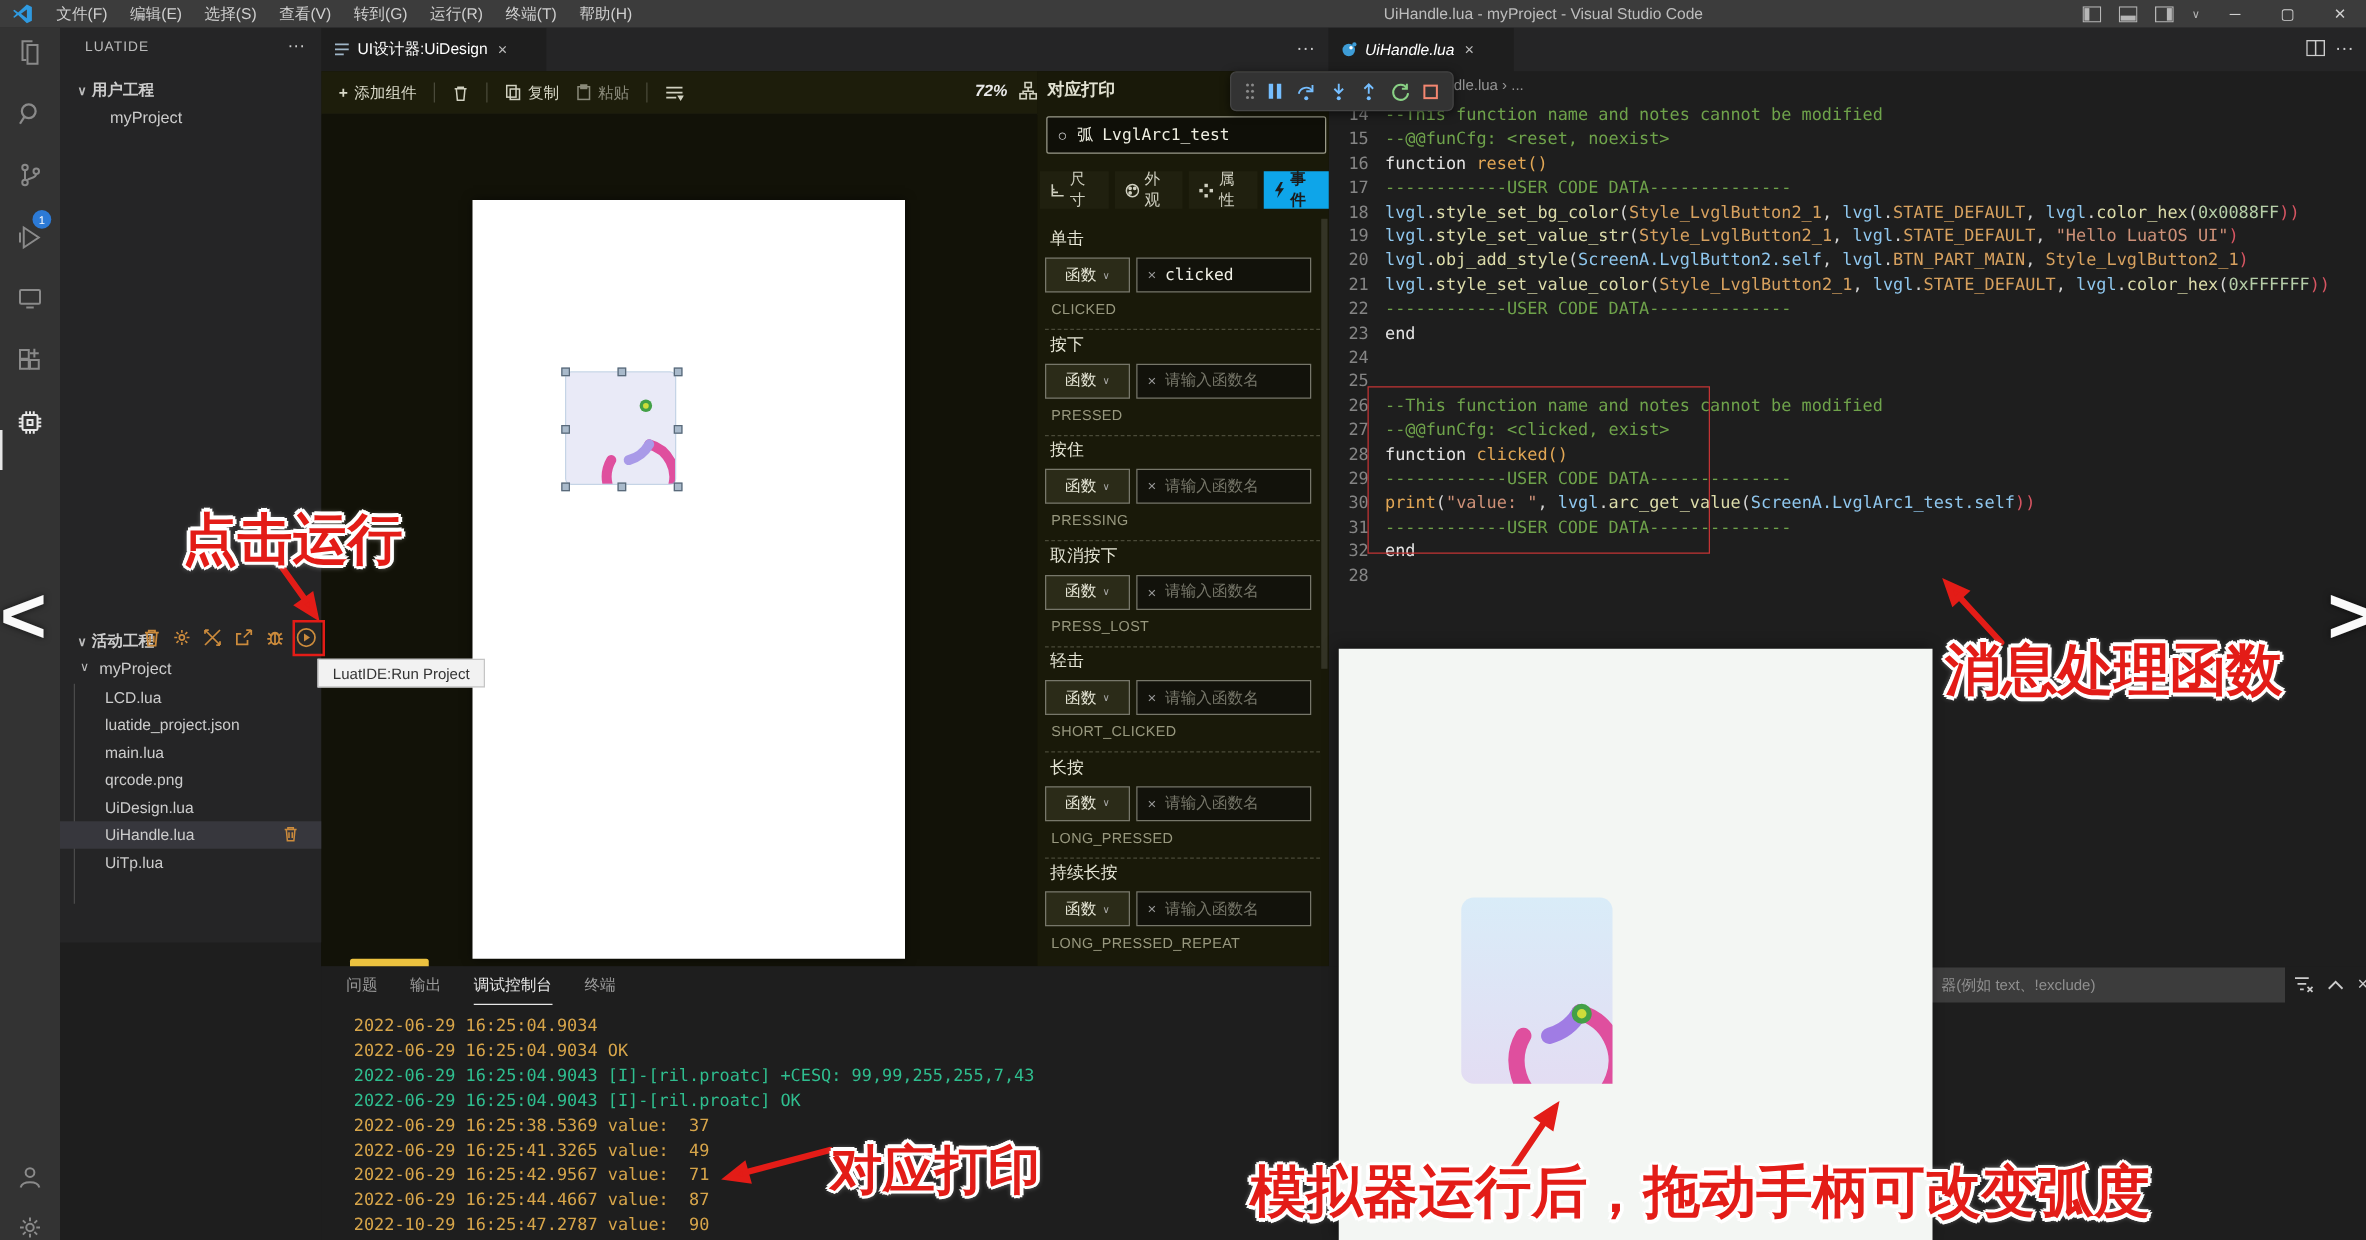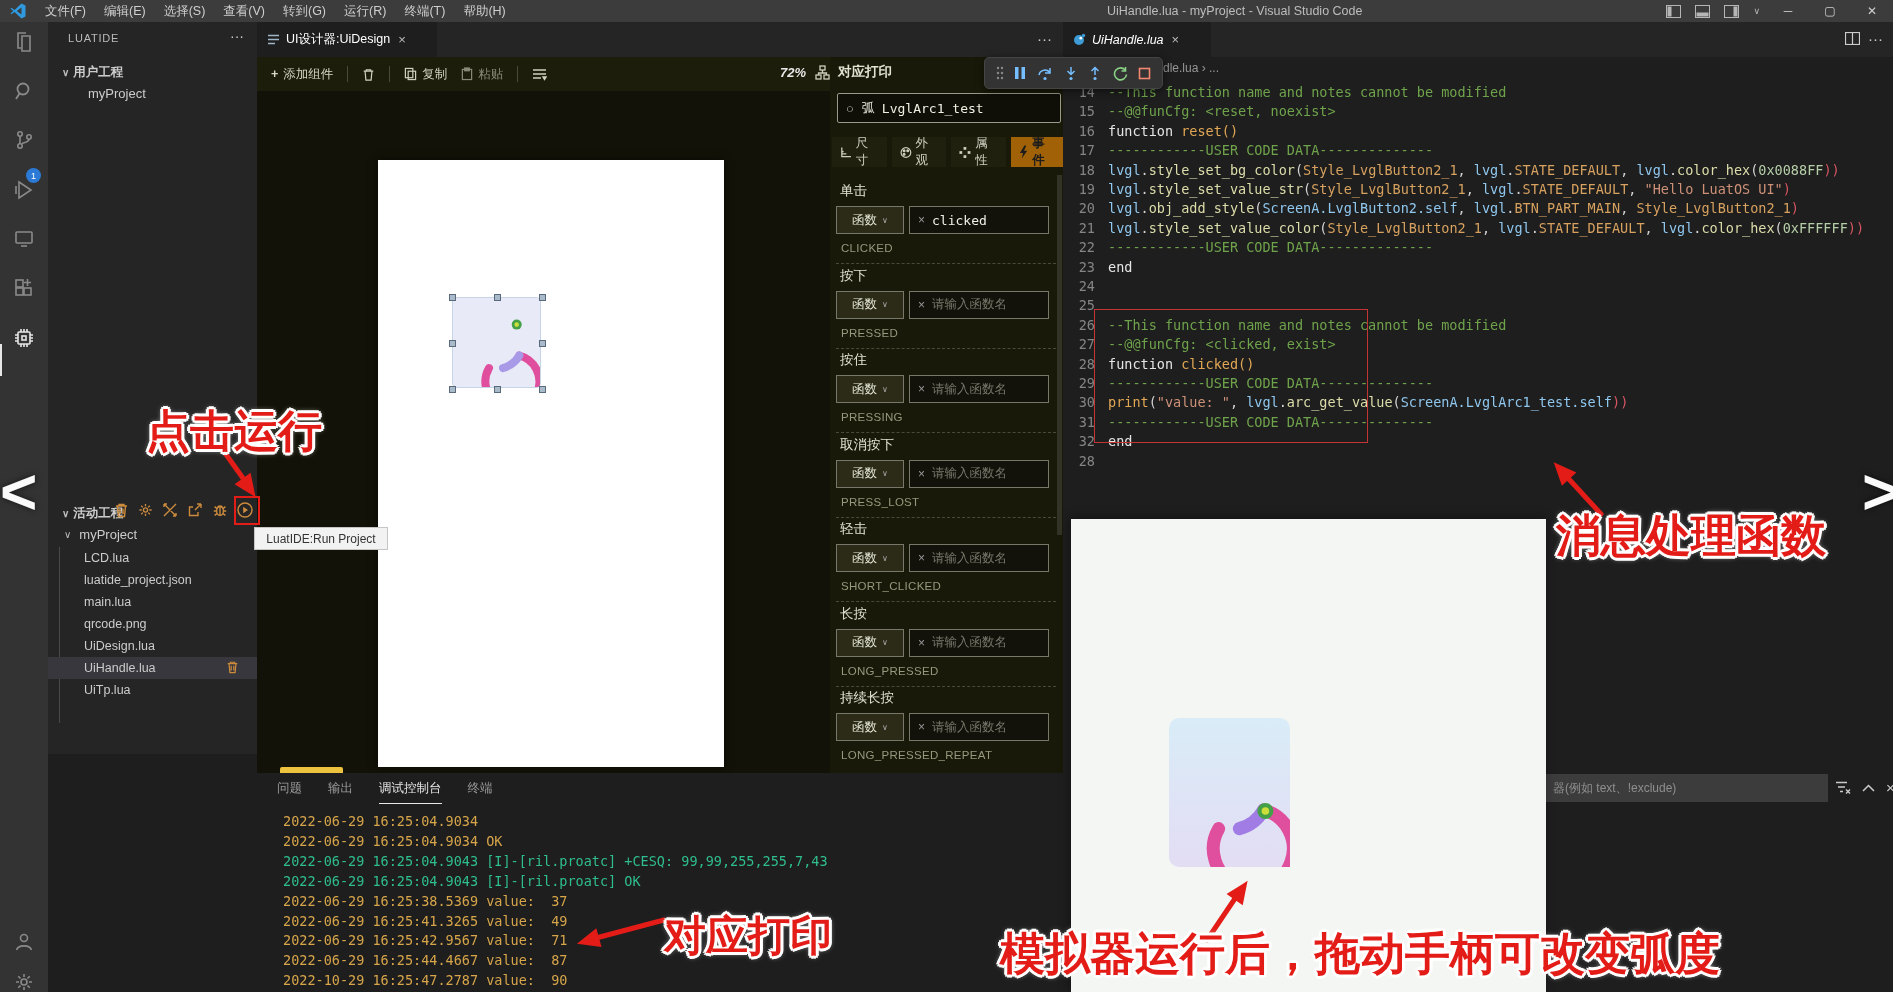--- a/index.html
+++ b/index.html
@@ -66,21 +66,21 @@
               color:#4a3b00;font-weight:bold;font-size:13.5px;display:flex;align-items:center;justify-content:center;}
 
   
   #props{position:absolute;left:573px;top:0;width:233px;height:716px;background:#191909;}
   #props-header{position:absolute;left:8px;top:6px;font-weight:bold;color:#e2e2d2;font-size:13.5px;}
   #widget-selector{position:absolute;left:7px;top:36px;width:222px;height:28px;background:#0f0f08;border:1px solid #9a9a8a;
                    border-radius:2px;display:flex;align-items:center;color:#efefe2;}
   #widget-selector .wname{font-family:"DejaVu Sans Mono",monospace;font-size:13px;}
   #prop-tabs{position:absolute;left:2px;top:80px;display:flex;gap:5px;}
   .ptab{height:30px;padding:0 8px;display:flex;align-items:center;gap:4px;color:#cfcfc0;font-size:12.5px;background:#20200f;}
-  .ptab.active{background:#a16207;color:#1c1c1c;font-weight:bold;}
+  .ptab.active{background:#0ea5e9;color:#1c1c1c;font-weight:bold;}
   #events{position:absolute;left:0;top:125px;width:233px;}
   .ev-sec{position:absolute;left:0;width:233px;}
   .ev-label{position:absolute;left:10px;top:0;color:#e4e4d4;font-size:13.5px;}
   .ev-row{position:absolute;left:6px;top:24px;height:36px;display:flex;}
   .ev-dd{width:68px;height:28px;background:#2b2b18;border:1px solid #77776a;display:flex;align-items:center;
          justify-content:center;gap:5px;color:#e8e8d8;font-size:12.5px;box-sizing:border-box;}
   .ev-dd .caret{font-size:8px;color:#aaa;}
   .ev-input{width:140px;height:28px;margin-left:5px;background:#12120b;border:1px solid #77776a;display:flex;
             align-items:center;box-sizing:border-box;}
   .ev-x{color:#999;margin:0 7px 0 8px;font-size:12px;}

